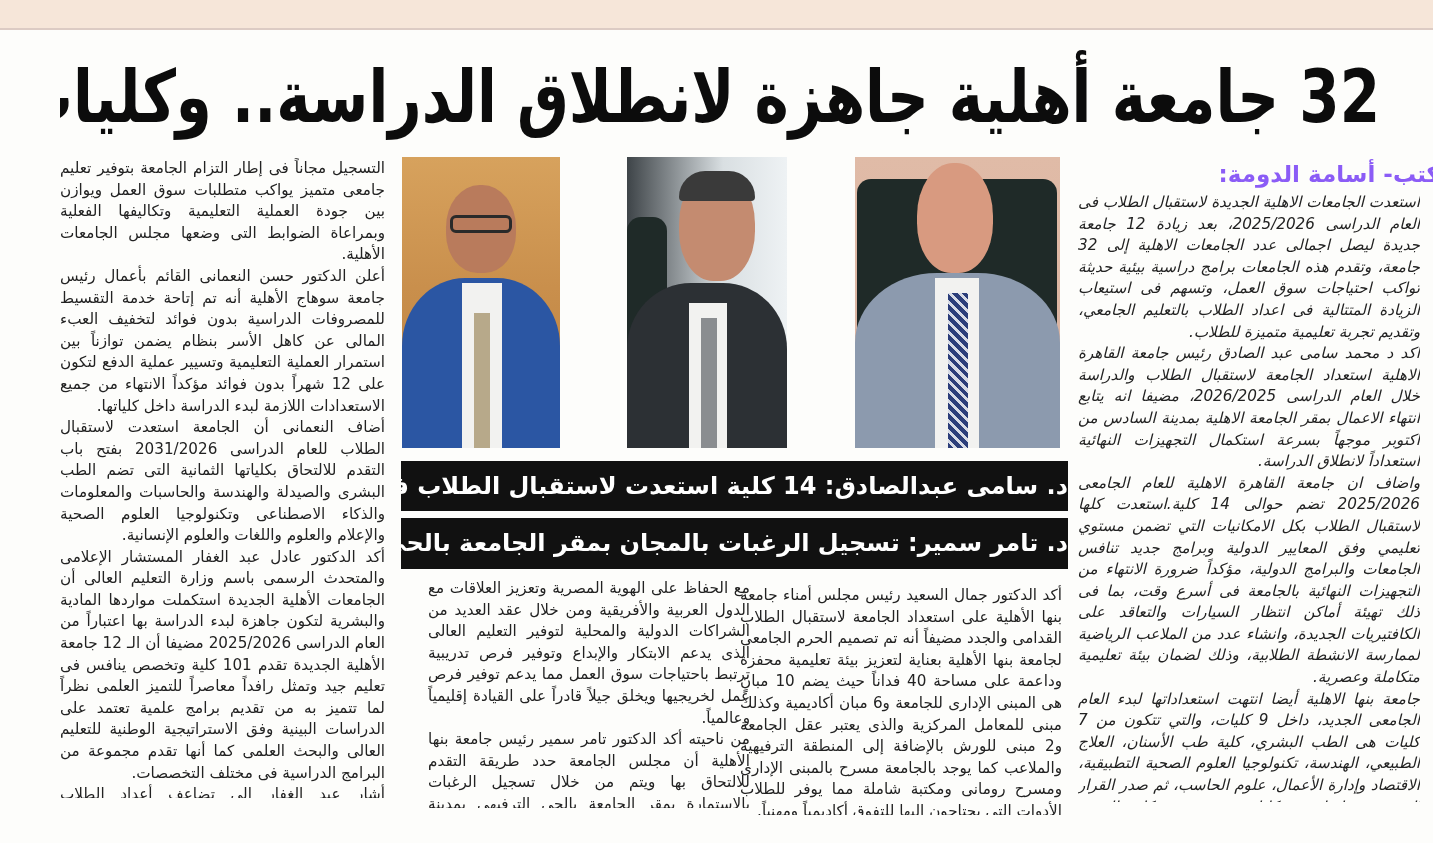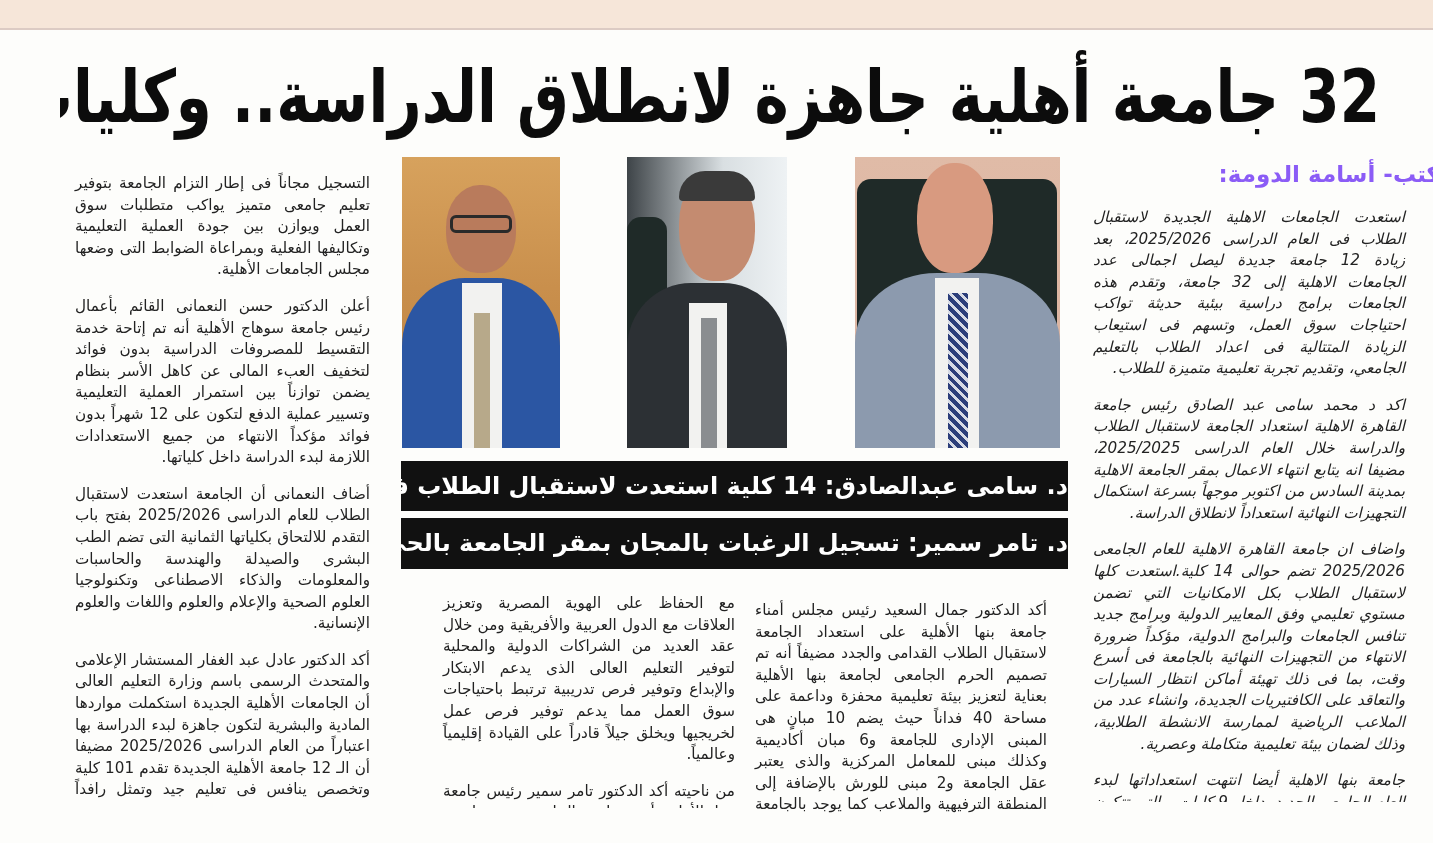--- a/index.html
+++ b/index.html
@@ -3,21 +3,21 @@
 <meta charset="utf-8">
 <style>
   * { box-sizing: border-box; margin: 0; padding: 0; }
   html, body { width: 1433px; height: 843px; overflow: hidden; background: #fdfdfb; }
   body { position: relative; font-family: "DejaVu Sans", sans-serif; color: #1a1a1a; }
   .topband { position: absolute; left: 0; top: 0; width: 1433px; height: 30px; background: #f6e6d9; border-bottom: 2px solid #dccbc4; }
   .headline { position: absolute; left: 60px; top: 52px; width: 1320px; height: 90px; direction: rtl; text-align: center;
     font-family: "DejaVu Sans", sans-serif; font-weight: bold; font-size: 58px; line-height: 90px; color: #0c0c0c;
     letter-spacing: -1px; transform: scaleY(1.25); white-space: nowrap; overflow: hidden; }
   .col { position: absolute; direction: rtl; text-align: justify; font-size: 15.2px; line-height: 21.6px; color: #222; overflow: hidden; }
-  .col p { margin: 15px; }
+  .col p { margin: 0; }
   .col-right { left: 1078px; top: 192px; width: 342px; height: 610px; font-style: italic; }
   .byline { position: absolute; left: 1098px; top: 160px; width: 342px; direction: rtl; font-weight: bold; font-size: 23px; line-height: 28px; color: #8b5cf6; }
   .col-left { left: 60px; top: 158px; width: 325px; height: 640px; }
   .col-mid1 { left: 740px; top: 585px; width: 322px; height: 230px; }
   .col-mid2 { left: 428px; top: 578px; width: 322px; height: 230px; }
   .photos { position: absolute; left: 402px; top: 157px; width: 657px; height: 291px; }
   .photo { position: absolute; top: 0; height: 291px; overflow: hidden; }
   .p1 { left: 0; width: 158px; background: linear-gradient(180deg,#d7a25d 0%,#c98f4c 45%,#b9803f 100%); }
   .p2 { left: 225px; width: 160px; background: linear-gradient(90deg,#3e4448 0%,#d9dfe2 60%,#eef2f4 100%); }
   .p3 { left: 453px; width: 205px; background: linear-gradient(180deg,#e0bba7 0%,#d8b19f 100%); }
@@ -34,21 +34,21 @@
 <body>
 
 <div class="topband"></div>
 
 <h1 class="headline">32 جامعة أهلية جاهزة لانطلاق الدراسة.. وكليات وبرامج جديدة تنافس الدولية</h1>
 
 <div class="byline">كتب- أسامة الدومة:</div>
 
 <div class="col col-right">
   <p>استعدت الجامعات الاهلية الجديدة لاستقبال الطلاب فى العام الدراسى 2025/2026، بعد زيادة 12 جامعة جديدة ليصل اجمالى عدد الجامعات الاهلية إلى 32 جامعة، وتقدم هذه الجامعات برامج دراسية بيئية حديثة تواكب احتياجات سوق العمل، وتسهم فى استيعاب الزيادة المتتالية فى اعداد الطلاب بالتعليم الجامعي، وتقديم تجربة تعليمية متميزة للطلاب.</p>
-  <p>اكد د محمد سامى عبد الصادق رئيس جامعة القاهرة الاهلية استعداد الجامعة لاستقبال الطلاب والدراسة خلال العام الدراسى 2025/2025، مضيفا انه يتابع انتهاء الاعمال بمقر الجامعة الاهلية بمدينة السادس من اكتوبر موجهاً بسرعة استكمال التجهيزات النهائية استعداداً لانطلاق الدراسة.</p>
+  <p>اكد د محمد سامى عبد الصادق رئيس جامعة القاهرة الاهلية استعداد الجامعة لاستقبال الطلاب والدراسة خلال العام الدراسى 2026/2025، مضيفا انه يتابع انتهاء الاعمال بمقر الجامعة الاهلية بمدينة السادس من اكتوبر موجهاً بسرعة استكمال التجهيزات النهائية استعداداً لانطلاق الدراسة.</p>
   <p>واضاف ان جامعة القاهرة الاهلية للعام الجامعى 2025/2026 تضم حوالى 14 كلية.استعدت كلها لاستقبال الطلاب بكل الامكانيات التي تضمن مستوي تعليمي وفق المعايير الدولية وبرامج جديد تنافس الجامعات والبرامج الدولية، مؤكداً ضرورة الانتهاء من التجهيزات النهائية بالجامعة فى أسرع وقت، بما فى ذلك تهيئة أماكن انتظار السيارات والتعاقد على الكافتيريات الجديدة، وانشاء عدد من الملاعب الرياضية لممارسة الانشطة الطلابية، وذلك لضمان بيئة تعليمية متكاملة وعصرية.</p>
   <p>جامعة بنها الاهلية أيضا انتهت استعداداتها لبدء العام الجامعى الجديد، داخل 9 كليات، والتي تتكون من 7 كليات هى الطب البشري، كلية طب الأسنان، العلاج الطبيعي، الهندسة، تكنولوجيا العلوم الصحية التطبيقية، الاقتصاد وإدارة الأعمال، علوم الحاسب، ثم صدر القرار الجمهورى بإضافة ٢ كليات جديدة هى كلية الفنون البصرية وكلية الطب البيطرى وعلوم الطاقة.</p>
 </div>
 
 <div class="photos">
   <div class="photo p1">
     <div class="head" style="left:44px;top:28px;width:70px;height:88px;background:#b97b5c;"></div>
     <div style="position:absolute;left:48px;top:58px;width:62px;height:18px;border:3px solid #2a2a2a;border-radius:6px;"></div>
     <div class="suit" style="left:0;width:158px;height:170px;background:#2b56a3;"></div>
     <div class="shirt" style="left:60px;width:40px;height:165px;"></div>
@@ -80,16 +80,16 @@
 </div>
 
 <div class="col col-mid2">
   <p>مع الحفاظ على الهوية المصرية وتعزيز العلاقات مع الدول العربية والأفريقية ومن خلال عقد العديد من الشراكات الدولية والمحلية لتوفير التعليم العالى الذى يدعم الابتكار والإبداع وتوفير فرص تدريبية ترتبط باحتياجات سوق العمل مما يدعم توفير فرص عمل لخريجيها ويخلق جيلاً قادراً على القيادة إقليمياً وعالمياً.</p>
   <p>من ناحيته أكد الدكتور تامر سمير رئيس جامعة بنها الأهلية أن مجلس الجامعة حدد طريقة التقدم للالتحاق بها ويتم من خلال تسجيل الرغبات بالاستمارة بمقر الجامعة بالحى الترفيهى بمدينة العبور وتسجيل ٣ رغبات للالتحاق بالكليات ويتم</p>
 </div>
 
 <div class="col col-left">
   <p>التسجيل مجاناً فى إطار التزام الجامعة بتوفير تعليم جامعى متميز يواكب متطلبات سوق العمل ويوازن بين جودة العملية التعليمية وتكاليفها الفعلية وبمراعاة الضوابط التى وضعها مجلس الجامعات الأهلية.</p>
   <p>أعلن الدكتور حسن النعمانى القائم بأعمال رئيس جامعة سوهاج الأهلية أنه تم إتاحة خدمة التقسيط للمصروفات الدراسية بدون فوائد لتخفيف العبء المالى عن كاهل الأسر بنظام يضمن توازناً بين استمرار العملية التعليمية وتسيير عملية الدفع لتكون على 12 شهراً بدون فوائد مؤكداً الانتهاء من جميع الاستعدادات اللازمة لبدء الدراسة داخل كلياتها.</p>
-  <p>أضاف النعمانى أن الجامعة استعدت لاستقبال الطلاب للعام الدراسى 2025/2026 بفتح باب التقدم للالتحاق بكلياتها الثمانية التى تضم الطب البشرى والصيدلة والهندسة والحاسبات والمعلومات والذكاء الاصطناعى وتكنولوجيا العلوم الصحية والإعلام والعلوم واللغات والعلوم الإنسانية.</p>
+  <p>أضاف النعمانى أن الجامعة استعدت لاستقبال الطلاب للعام الدراسى 2031/2026 بفتح باب التقدم للالتحاق بكلياتها الثمانية التى تضم الطب البشرى والصيدلة والهندسة والحاسبات والمعلومات والذكاء الاصطناعى وتكنولوجيا العلوم الصحية والإعلام والعلوم واللغات والعلوم الإنسانية.</p>
   <p>أكد الدكتور عادل عبد الغفار المستشار الإعلامى والمتحدث الرسمى باسم وزارة التعليم العالى أن الجامعات الأهلية الجديدة استكملت مواردها المادية والبشرية لتكون جاهزة لبدء الدراسة بها اعتباراً من العام الدراسى 2025/2026 مضيفا أن الـ 12 جامعة الأهلية الجديدة تقدم 101 كلية وتخصص ينافس فى تعليم جيد وتمثل رافداً معاصراً للتميز العلمى نظراً لما تتميز به من تقديم برامج علمية تعتمد على الدراسات البينية وفق الاستراتيجية الوطنية للتعليم العالى والبحث العلمى كما أنها تقدم مجموعة من البرامج الدراسية فى مختلف التخصصات.</p>
   <p>أشار عبد الغفار إلى تضاعف أعداد الطلاب الملتحقين فى الجامعات الأهلية خلال العام الدراسى 2024/2025 مقارنة بالأعوام السابقة وهو ما دفع الوزارة لتنفيذ توجيهات القيادة السياسية بالتوسع فى تدشين جامعات أهلية جديدة.</p>
 </div>
 
 </body></html>

